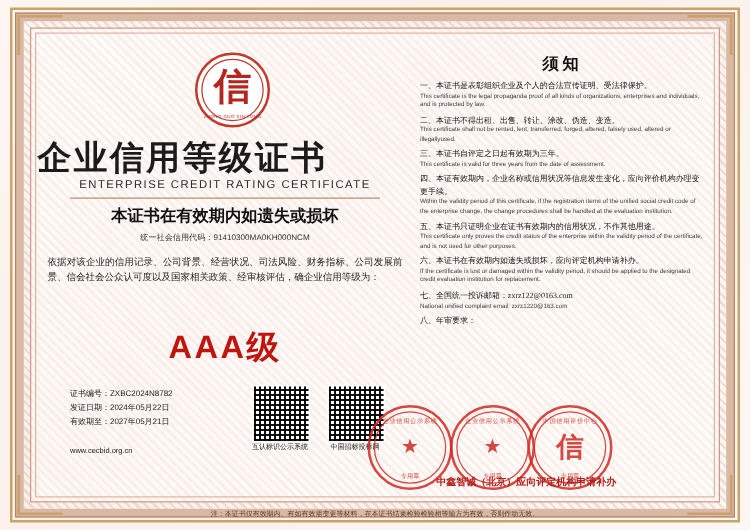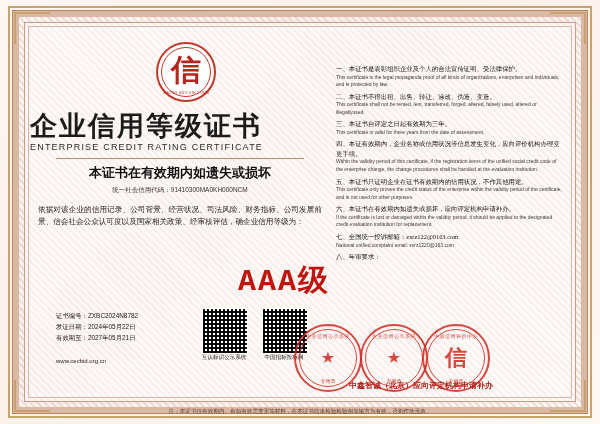--- a/index.html
+++ b/index.html
@@ -81,44 +81,44 @@
   .emblem .en{
     position:absolute;bottom:5px;left:0;right:0;text-align:center;
     font-size:3.6px;color:#b4261d;letter-spacing:.3px;
   }
   .title-cn{
     position:absolute;left:0;right:0;top:80px;
     font-family:"Liberation Serif", serif;
     font-weight:bold;font-size:27px;letter-spacing:2px;color:#1b1b1b;
   }
   .title-en{
-    position:absolute;left:0;right:0;top:114px;text-align:left;
+    position:absolute;left:0;right:0;top:114px;text-align:center;
     font-size:9px;letter-spacing:1.2px;color:#2a2a2a;
   }
   .rule{
     position:absolute;left:26px;right:26px;top:130px;height:1px;background:#b98d6e;
   }
   .company{
     position:absolute;left:0;right:0;top:136px;text-align:center;
     font-family:"Liberation Serif", serif;
     font-weight:bold;font-size:13px;color:#111;
   }
   .credit-code{
     position:absolute;left:0;right:0;top:158px;text-align:center;
     font-size:6.5px;color:#333;
   }
   .paragraph{
     position:absolute;left:8px;right:8px;top:176px;
     font-size:7.6px;line-height:12px;color:#1c1c1c;text-align:justify;
     font-family:"Liberation Serif", serif;
   }
   .grade{
-    position:absolute;left:0;right:0;top:232px;text-align:right;
-    font-family:Liberation Mono, monospace;
-    font-weight:bold;font-size:30px;color:#c0140f;letter-spacing:2px;
+    position:absolute;left:0;right:0;top:232px;text-align:center;
+    font-family:Liberation Sans, sans-serif;
+    font-weight:bold;font-size:26px;color:#c0140f;letter-spacing:2px;
   }
   .meta{
     position:absolute;left:26px;top:282px;font-size:6.4px;line-height:11px;color:#1b1b1b;
   }
   .meta div{white-space:nowrap;}
   .qr{
     position:absolute;left:172px;top:280px;width:44px;height:44px;
     background:
       repeating-linear-gradient(0deg,#111 0 2px,#fff 2px 4px),
       repeating-linear-gradient(90deg,#111 0 2px,#fff 2px 4px);
@@ -243,20 +243,21 @@
 
       <div class="qr"></div>
       <div class="qr2"></div>
       <div class="qr-label a">互认标识公示系统</div>
       <div class="qr-label b">中国招标投标网</div>
 
       <div class="site">www.cecbid.org.cn</div>
     </div>
 
     <div class="right">
+      <div class="notice-title">须知</div>
 
       <div class="notice-list">
         <div class="n-item">
           <div class="n-cn">一、本证书是表彰组织企业及个人的合法宣传证明、受法律保护。</div>
           <div class="n-en">This certificate is the legal propaganda proof of all kinds of organizations, enterprises and individuals, and is protected by law.</div>
         </div>
         <div class="n-item">
           <div class="n-cn">二、本证书不得出租、出售、转让、涂改、伪造、变造。</div>
           <div class="n-en">This certificate shall not be rented, lent, transferred, forged, altered, falsely used, altered or illegallyused.</div>
         </div>

